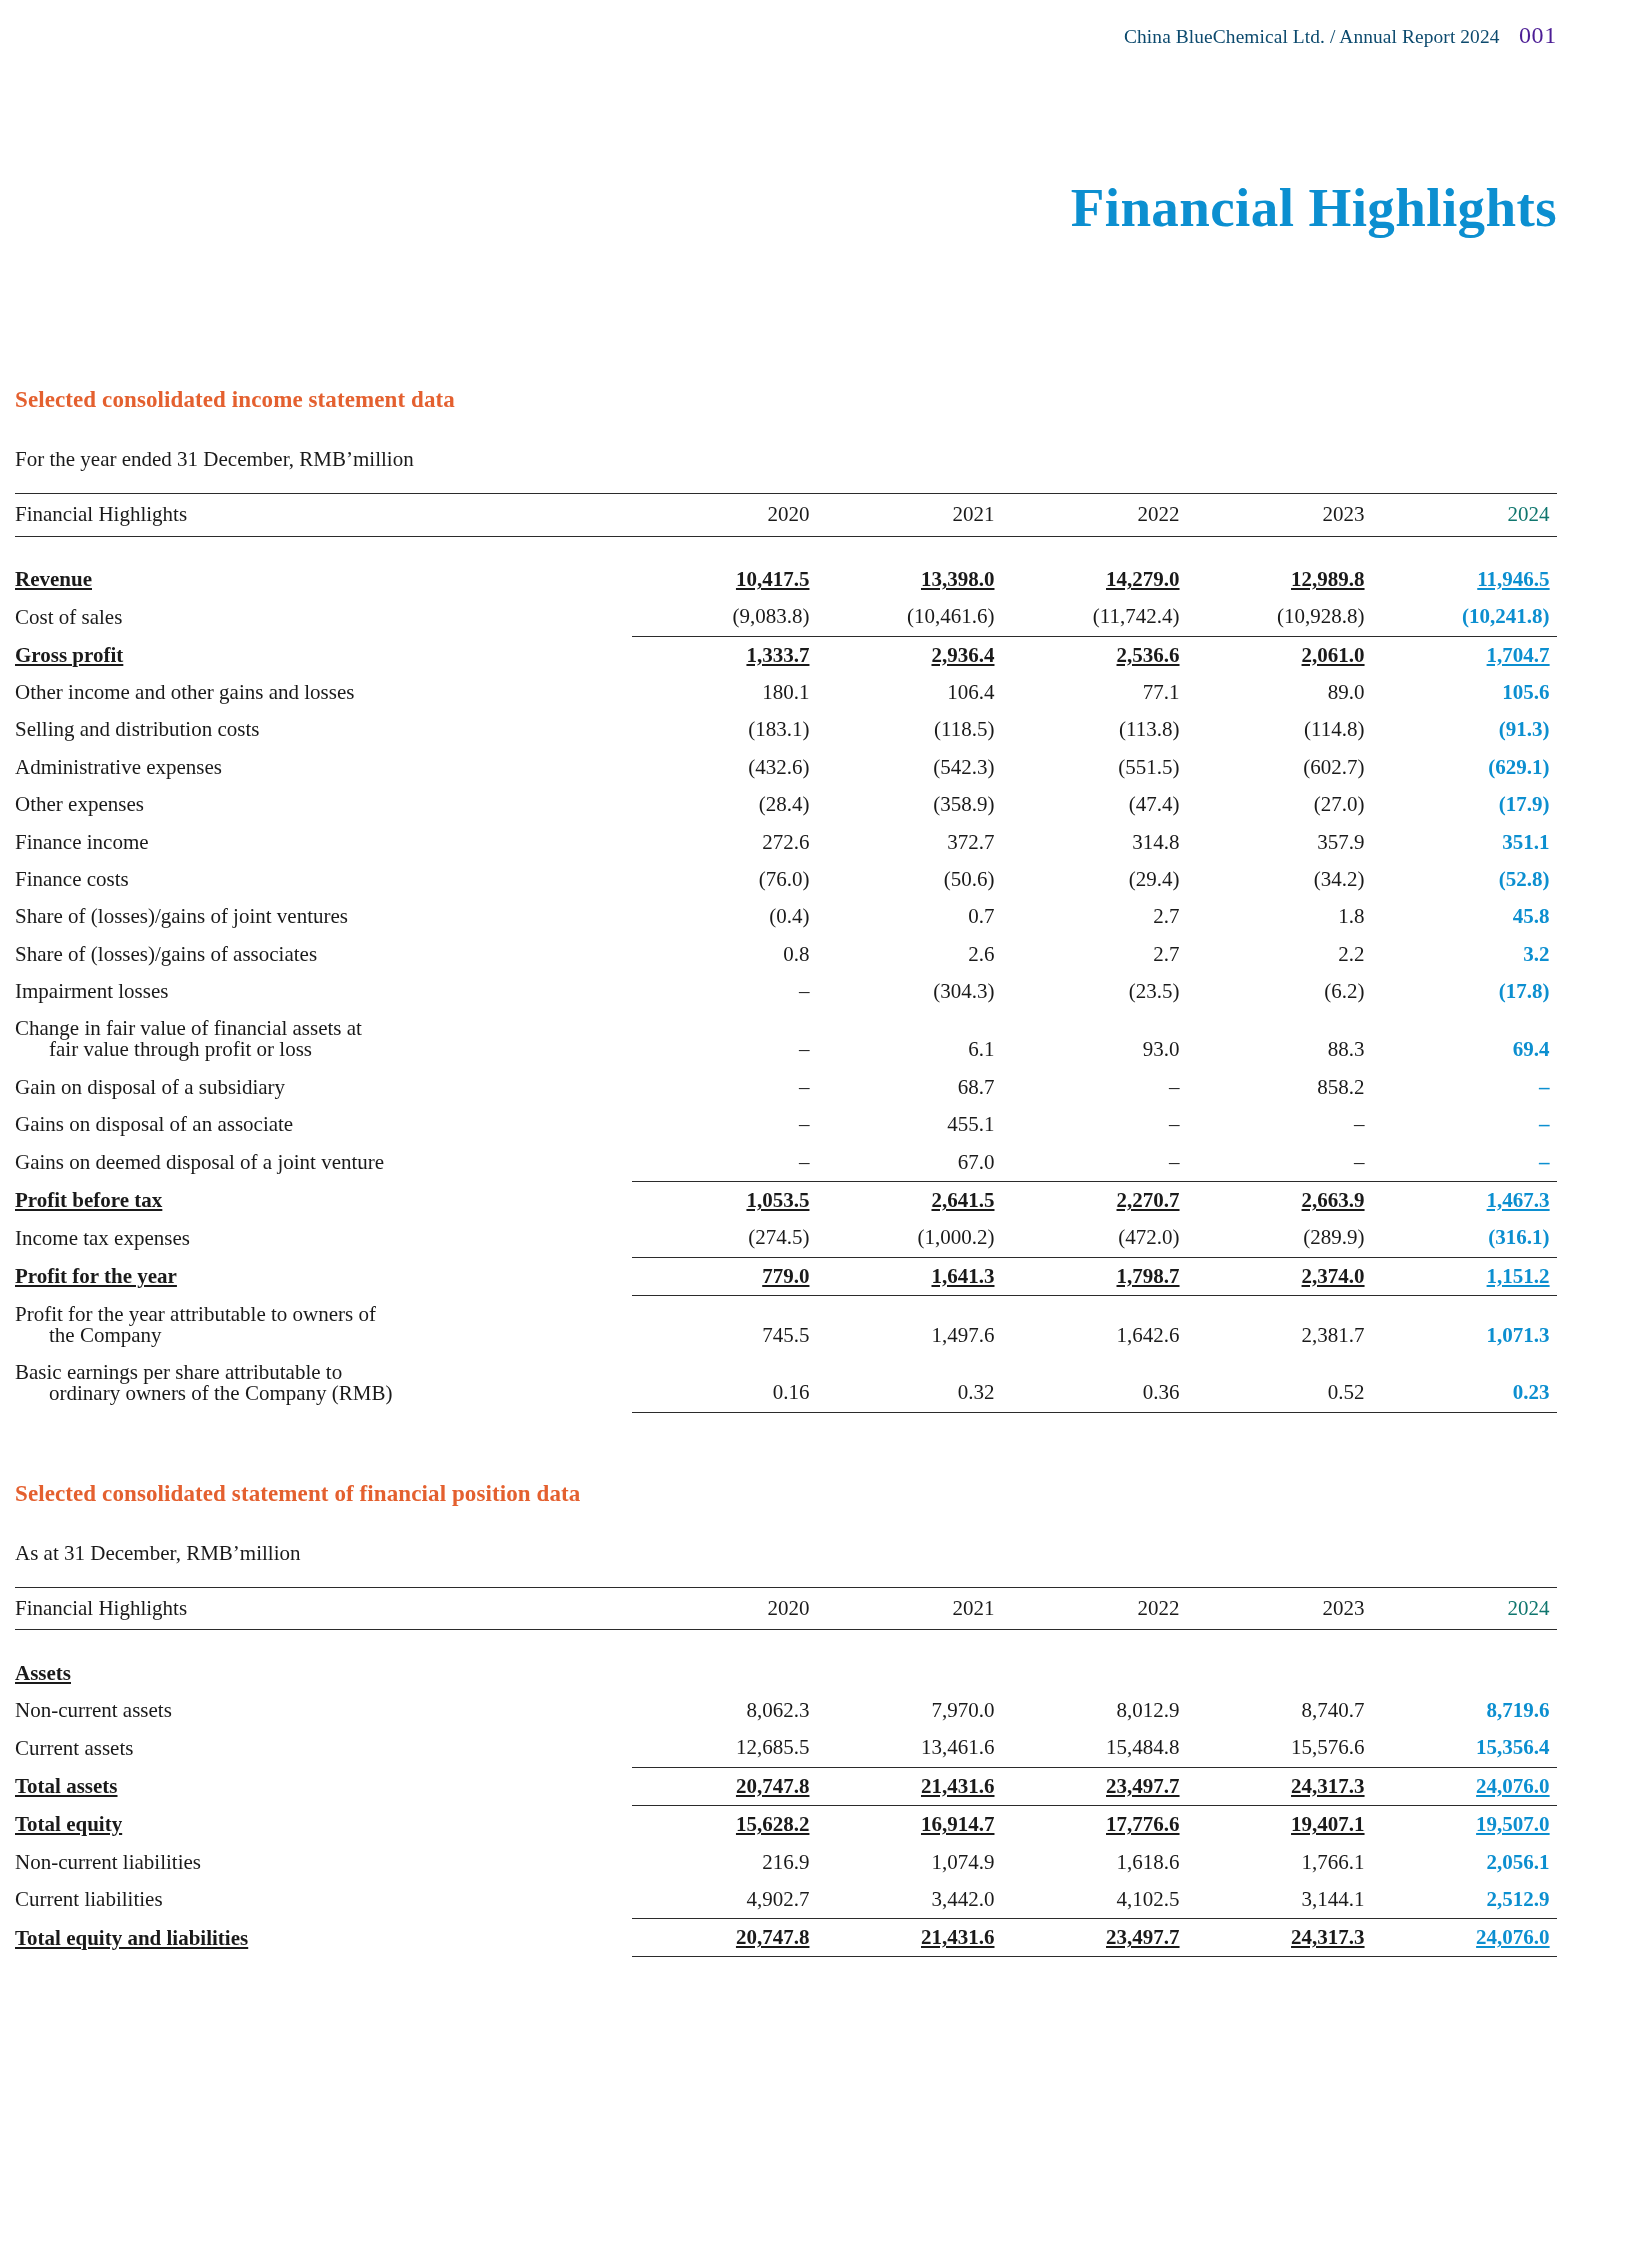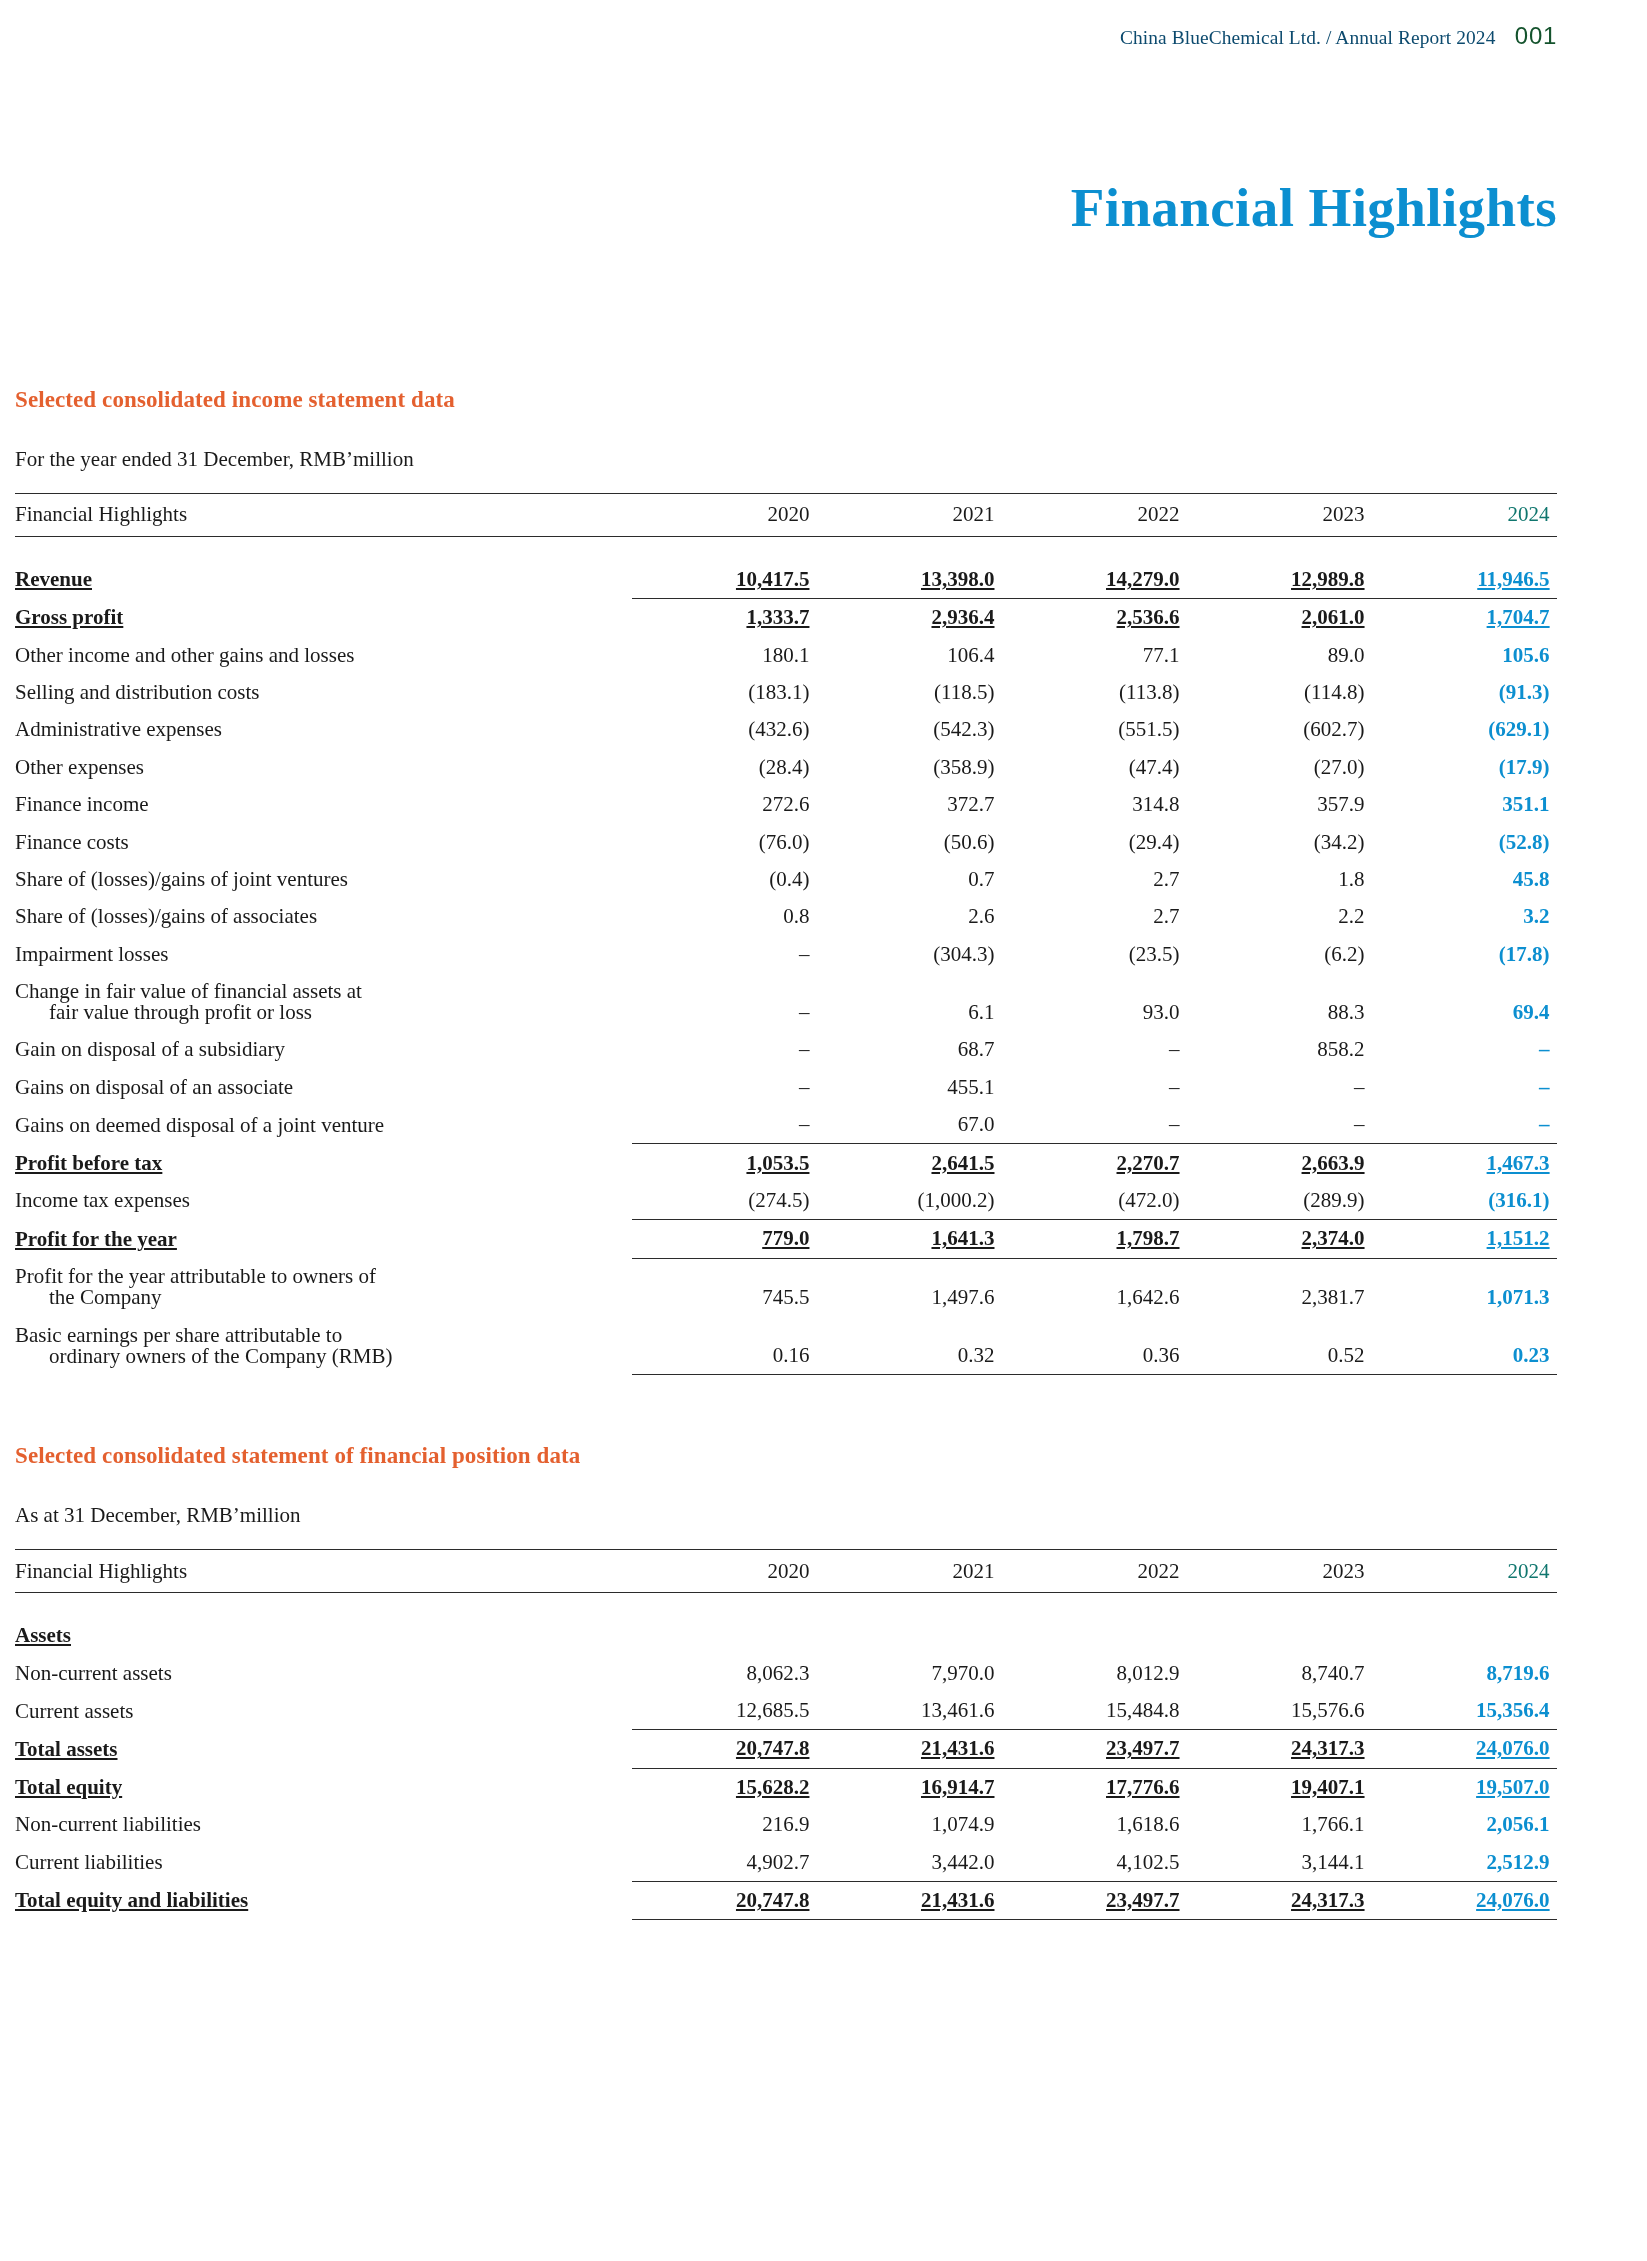--- a/index.html
+++ b/index.html
@@ -24,23 +24,23 @@
     display: flex;
     align-items: baseline;
     gap: 19.4px;
   }
   .runhead .rh-text {
     font-size: 19.4px;
     color: #0c4a6e;
     letter-spacing: 0.1px;
   }
   .runhead .rh-page {
-    font-family: Liberation Sans, sans-serif;
+    font-family: Liberation Serif, serif;
     font-size: 24px;
-    color: #14532d;
+    color: #4c1d95;
     letter-spacing: 0.7px;
   }
   
   .doc-title {
     position: absolute;
     top: 176px;
     right: 91px;
     font-size: 55px;
     font-weight: bold;
     color: #0c8fd0;
@@ -165,20 +165,28 @@
 
         <tr class="bold">
           <td class="lbl">Revenue</td>
           <td class="num">10,417.5</td>
           <td class="num">13,398.0</td>
           <td class="num">14,279.0</td>
           <td class="num">12,989.8</td>
           <td class="num cur">11,946.5</td>
         </tr>
 
+        <tr>
+          <td class="lbl">Cost of sales</td>
+          <td class="num">(9,083.8)</td>
+          <td class="num">(10,461.6)</td>
+          <td class="num">(11,742.4)</td>
+          <td class="num">(10,928.8)</td>
+          <td class="num cur">(10,241.8)</td>
+        </tr>
 
         <tr class="bold rule-above">
           <td class="lbl">Gross profit</td>
           <td class="num">1,333.7</td>
           <td class="num">2,936.4</td>
           <td class="num">2,536.6</td>
           <td class="num">2,061.0</td>
           <td class="num cur">1,704.7</td>
         </tr>
 

